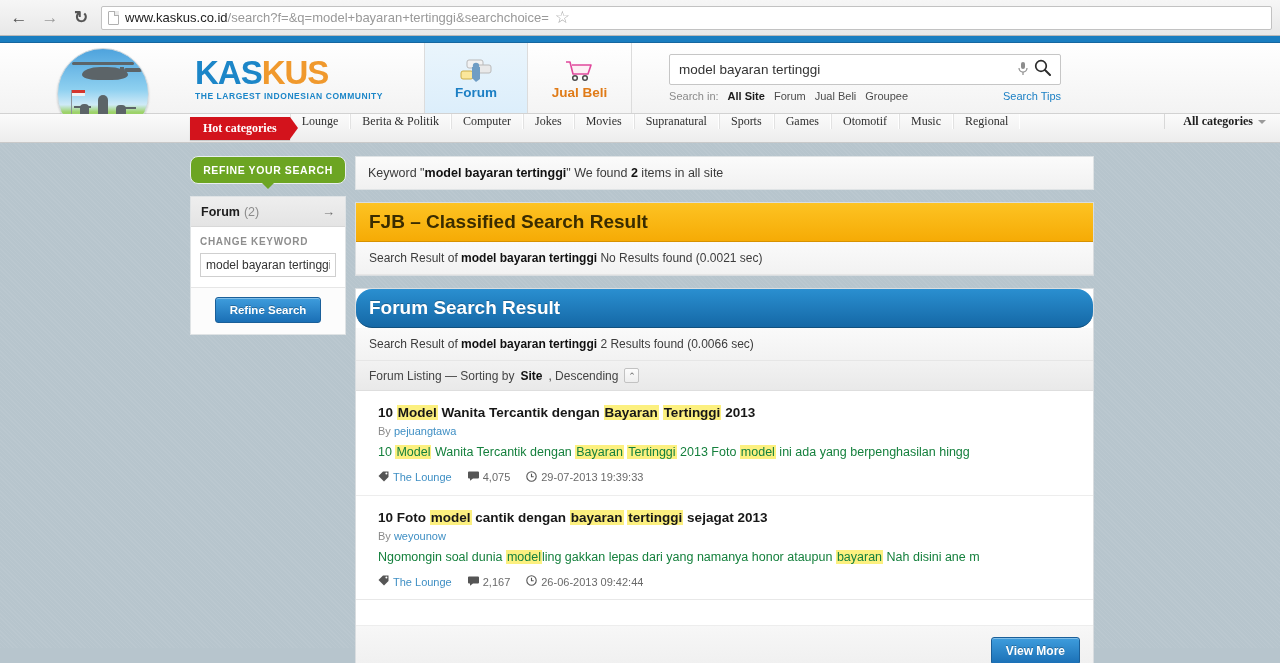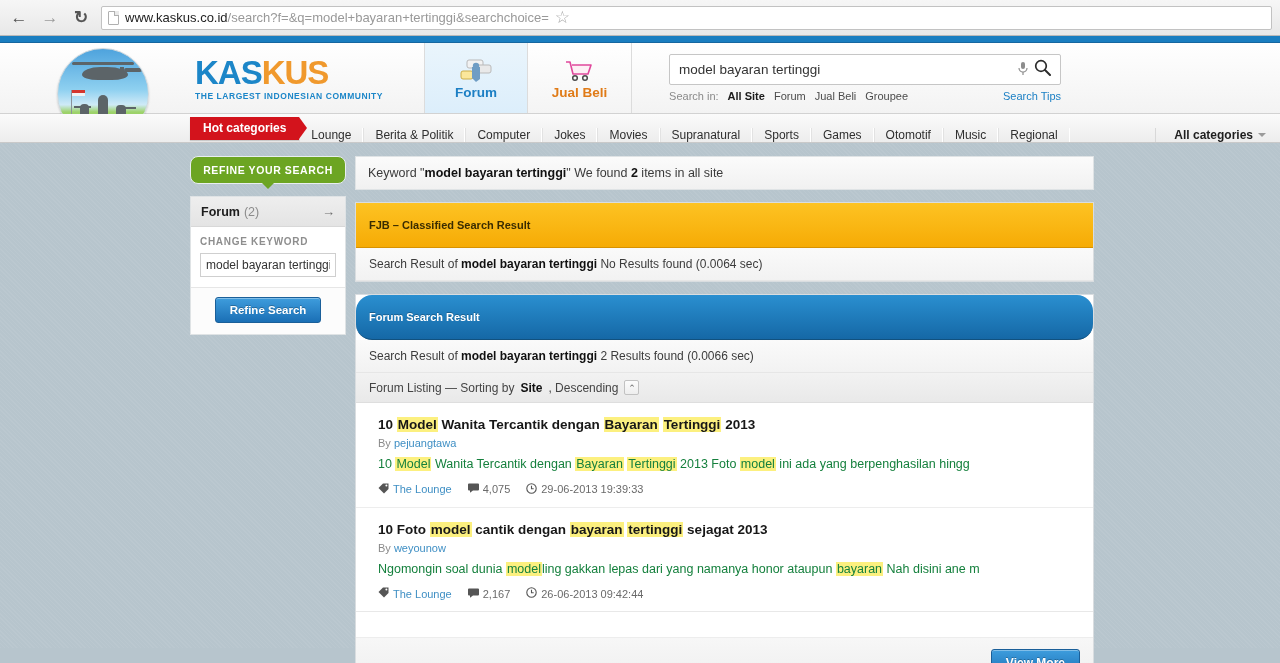--- a/index.html
+++ b/index.html
@@ -87,22 +87,22 @@
     font-family:"Liberation Sans", sans-serif; background:transparent;}
   .mic{ width:16px; color:#8d8d8d; font-size:15px; text-align:center;}
   .mag{ width:22px; text-align:center; color:#2b2b2b;}
   .searchmeta{ display:flex; align-items:center; margin-top:5px; font-size:11px; color:#8a8a8a; gap:9px;}
   .searchmeta .opt{ color:#4c4c4c; }
   .searchmeta .opt.sel{ color:#1b1b1b; font-weight:bold;}
   .searchmeta .tips{ margin-left:auto; color:#1a7fc4; }
 
   
   .catnav{ height:29px; background:linear-gradient(#fbfbfb,#ededed);
-    border-bottom:1px solid #c9c9c9; display:flex; align-items:flex-end;
-    padding-left:190px; font-size:12px; color:#333; position:relative;}
+    border-bottom:1px solid #c9c9c9; display:flex; align-items:flex-start;
+    padding-left:190px; font-size:12px; color:#333; position:relative;font-family:Liberation Serif, serif;}
   .hotcat{ background:#d3131c; color:#fff; font-weight:bold; font-size:12px;
     display:flex; align-items:center; padding:0 13px; position:relative; align-self:center; height:23px;
     box-shadow:0 1px 1px rgba(0,0,0,.15);}
   .hotcat:after{ content:""; position:absolute; right:-8px; top:0; border-top:11.5px solid transparent;
     border-bottom:11.5px solid transparent; border-left:8px solid #d3131c;}
   .catitem{ display:flex; align-items:center; padding:0 11px; border-left:1px solid #e2e2e2;
     border-right:1px solid #ffffff; color:#2f2f2f; }
   .catnav .catitem:first-of-type{ margin-left:16px; }
   .allcat{ margin-left:auto; display:flex; align-items:center; padding:0 14px 0 18px;
     border-left:1px solid #d8d8d8; font-weight:bold; color:#1e1e1e; gap:5px;}
@@ -138,21 +138,21 @@
   .btn-blue{ background:linear-gradient(#3e9ddd,#1a6fb5); border:1px solid #1a5f99; color:#fff;
     font-size:11.5px; font-weight:bold; border-radius:3px; padding:6px 14px;
     text-shadow:0 -1px 0 rgba(0,0,0,.25); box-shadow:inset 0 1px 0 rgba(255,255,255,.35);}
 
   
   .main{ flex:1; min-width:0;}
   .kw-bar{ background:linear-gradient(#fbfbfb,#f1f1f1); border:1px solid #dfe3e5;
     padding:9px 12px; font-size:12.5px; color:#3a3a3a;}
   .kw-bar b{ color:#111;}
   .card{ margin-top:12px; border:1px solid #d9dde0; background:#fff;}
-  .card-head{ padding:16px 13px; font-size:11px; font-weight:bold;}
+  .card-head{ padding:8px 13px; font-size:19px; font-weight:bold;}
   .card-head.fjb{ background:linear-gradient(#fdc323,#f6ab05); color:#3a2c00; border-bottom:1px solid #d79200;}
   .card-head.forum{ background:linear-gradient(#2a8fd0,#1568a6); color:#fff; border-bottom:1px solid #11517f;
     text-shadow:0 -1px 0 rgba(0,0,0,.25);border-radius:16px;}
   .card-sub{ background:linear-gradient(#fafafa,#f2f2f2); padding:9px 13px; font-size:12px; color:#3c3c3c;
     border-bottom:1px solid #e6e6e6;}
   .card-sub b{ color:#111;}
   .listing-bar{ background:linear-gradient(#f2f2f2,#e9e9e9); padding:7px 13px; font-size:12px;
     color:#444; border-bottom:1px solid #dedede; display:flex; align-items:center; gap:6px;}
   .listing-bar b{ color:#111;}
   .sortbtn{ width:15px; height:15px; border:1px solid #c2c2c2; background:linear-gradient(#fcfcfc,#eee);
@@ -307,21 +307,21 @@
 
   <div class="main">
 
     <div class="kw-bar">
       <span>Keyword "</span><b>model bayaran tertinggi</b><span>" We found </span><b>2</b><span> items in all site</span>
     </div>
 
     <div class="card">
       <div class="card-head fjb">FJB – Classified Search Result</div>
       <div class="card-sub">
-        <span>Search Result of </span><b>model bayaran tertinggi</b><span>  No Results found (0.0064 sec)</span>
+        <span>Search Result of </span><b>model bayaran tertinggi</b><span>  No Results found (0.0021 sec)</span>
       </div>
     </div>
 
     <div class="card">
       <div class="card-head forum">Forum Search Result</div>
       <div class="card-sub">
         <span>Search Result of </span><b>model bayaran tertinggi</b><span> 2 Results found (0.0066 sec)</span>
       </div>
       <div class="listing-bar">
         <span>Forum Listing — Sorting by </span>
@@ -347,21 +347,21 @@
                 <span class="ico"><svg width="11" height="10" viewBox="0 0 11 10">
                     <path d="M1 0.5 h9 a1 1 0 0 1 1 1 v5 a1 1 0 0 1 -1 1 h-5 l-3 2.2 v-2.2 h-1 a1 1 0 0 1 -1 -1 v-5 a1 1 0 0 1 1 -1 z" fill="#555"></path>
                   </svg></span>
                 <span>4,075</span>
               </span>
               <span class="sec">
                 <span class="ico"><svg width="11" height="11" viewBox="0 0 11 11">
                     <circle cx="5.5" cy="5.5" r="4.7" fill="none" stroke="#555" stroke-width="1.1"></circle>
                     <path d="M5.5 2.8 v3 h2.2" fill="none" stroke="#555" stroke-width="1.1"></path>
                   </svg></span>
-                <span>29-06-2013 19:39:33</span>
+                <span>29-07-2013 19:39:33</span>
               </span>
             </div>
           </div>
           <div class="result">
             <div class="r-title">10 Foto <mark>model</mark> cantik dengan <mark>bayaran</mark> <mark>tertinggi</mark> sejagat 2013</div>
             <div class="r-by">By <a href="#">weyounow</a></div>
             <div class="r-snip">Ngomongin soal dunia <mark>model</mark>ling gakkan lepas dari yang namanya honor ataupun <mark>bayaran</mark> Nah disini ane m</div>
             <div class="r-meta">
               <span class="sec">
                 <span class="ico"><svg width="11" height="11" viewBox="0 0 11 11">

